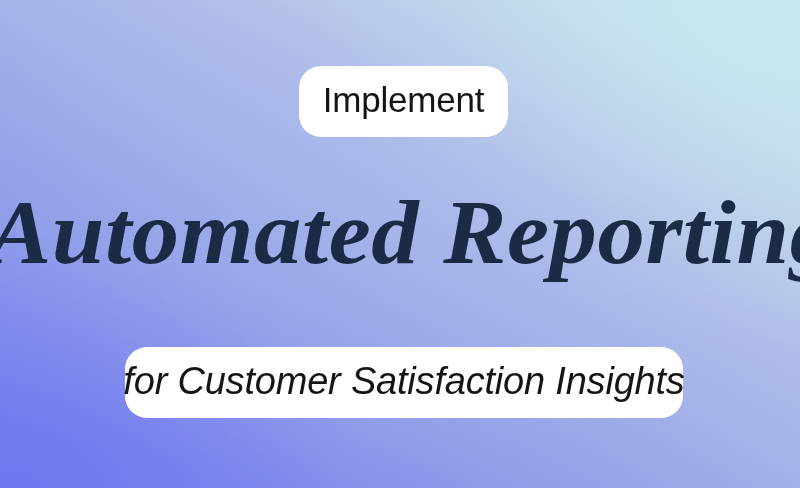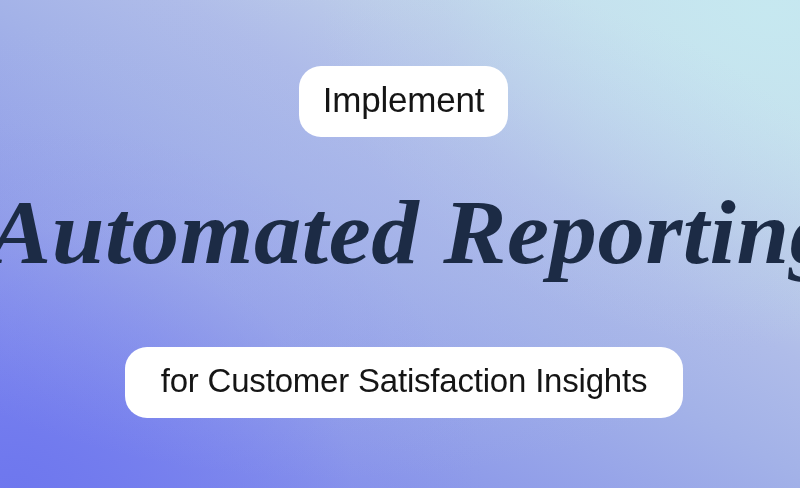--- a/index.html
+++ b/index.html
@@ -107,23 +107,24 @@
     letter-spacing: -0.2px;
     padding-bottom: 3px;
   }
 
   .pill-bottom {
     left: 125px;
     top: 347px;
     width: 558px;
     height: 71px;
     border-radius: 22px;
-    font-size: 33px;
+    font-size: 38px;
     letter-spacing: -0.2px;
     padding-bottom: 3px;
+    font-style: italic;
   }
 
   
   .headline {
     position: absolute;
     left: 0;
     top: 186px;
     width: 800px;
     text-align: center;
     font-family: "Liberation Serif", "DejaVu Serif", serif;

